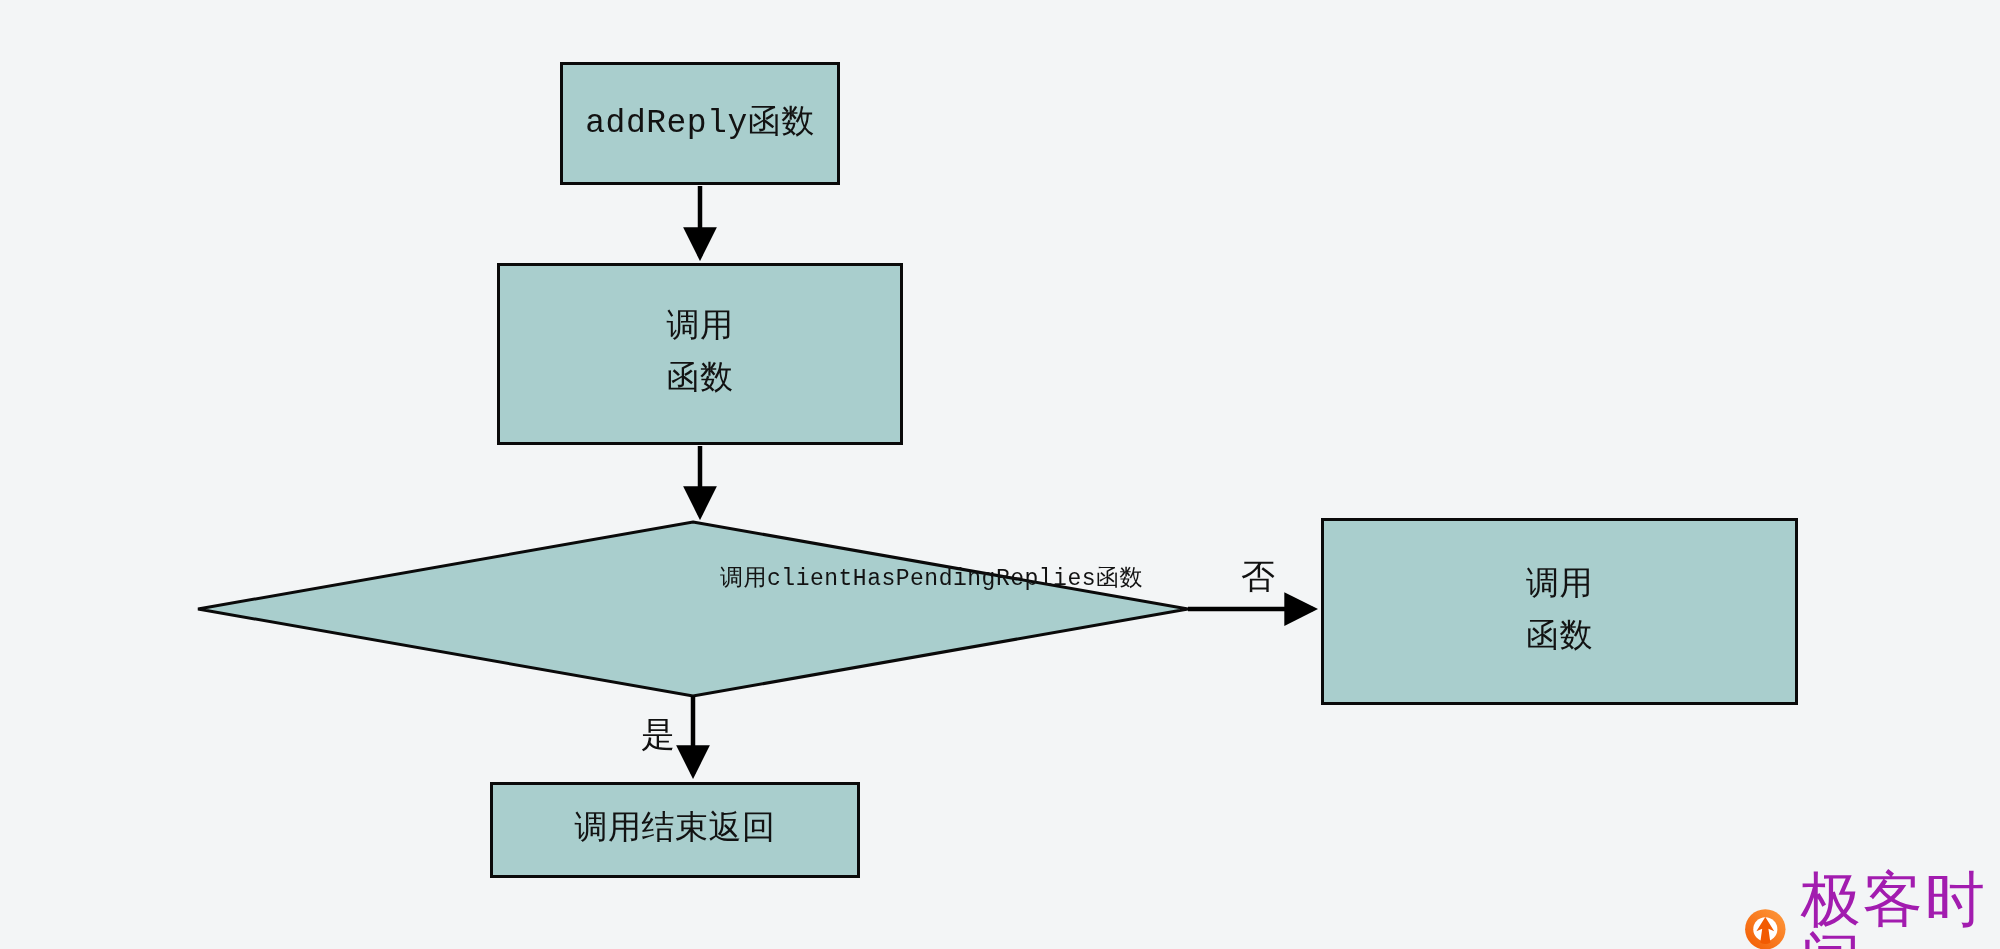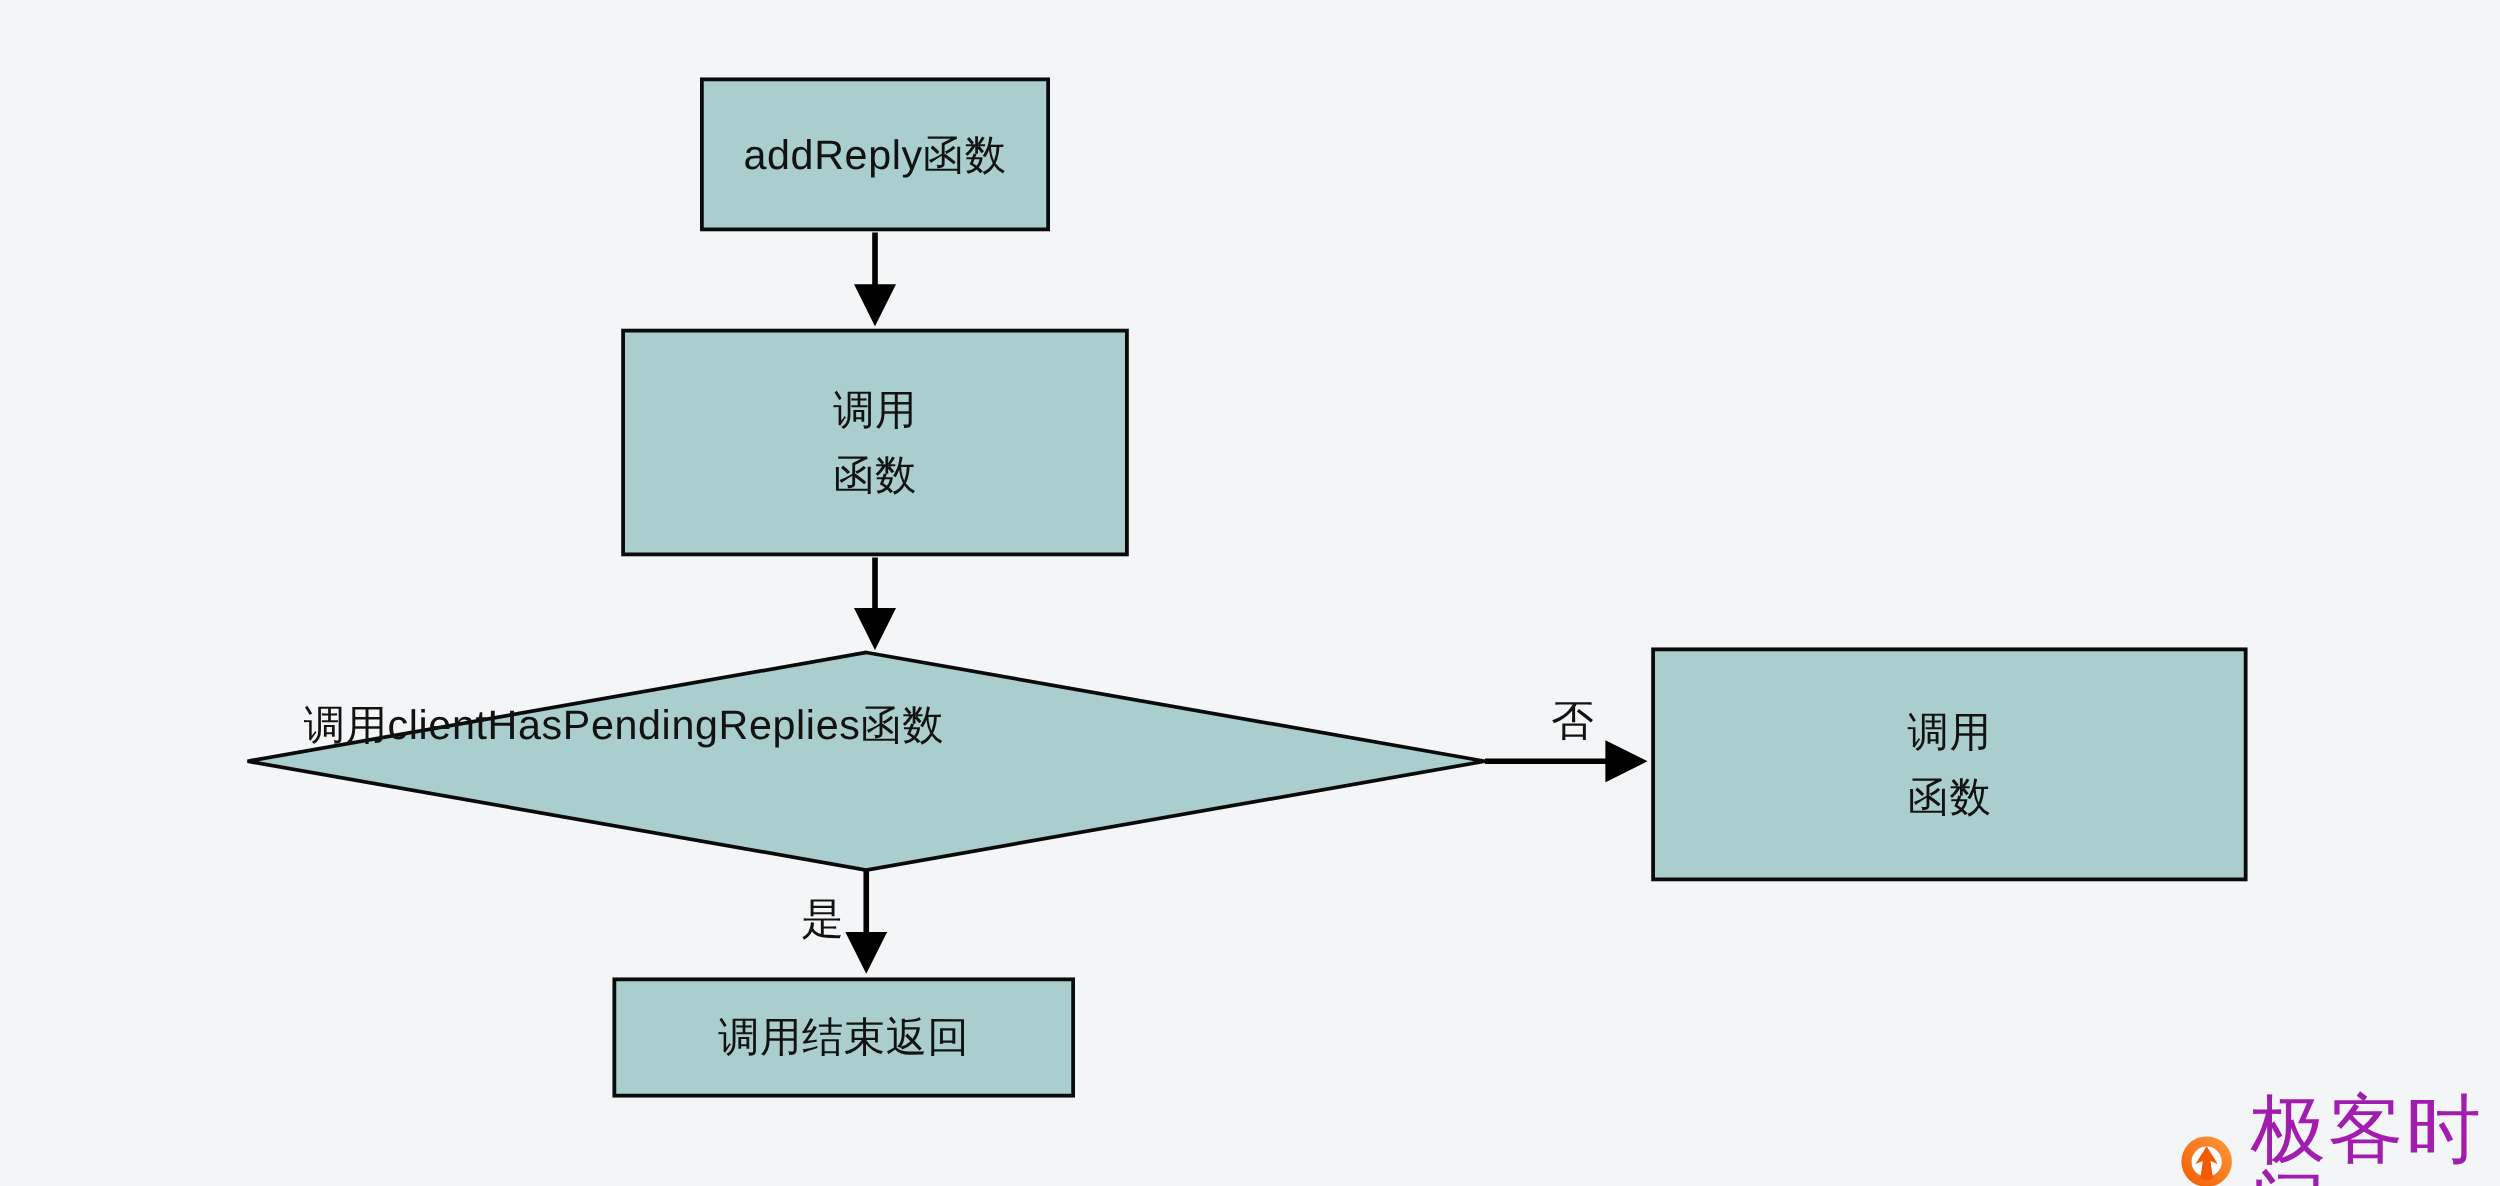--- a/index.html
+++ b/index.html
@@ -1,21 +1,21 @@
 <!DOCTYPE html>
 <html><head>
 <meta charset="utf-8">
 <style>
   html, body { margin: 0; padding: 0; }
   .canvas {
     position: relative;
     width: 2000px;
     height: 949px;
     background: #f3f5f6;
-    font-family: Liberation Sans, sans-serif;
+    font-family: Liberation Mono, monospace;
     color: #121212;
     overflow: hidden;
   }
   .layer { position: absolute; left: 0; top: 0; width: 2000px; height: 949px; }
   .node {
     position: absolute;
     background: #a9cecd;
     border: 3px solid #0a0a0a;
     box-sizing: border-box;
     display: flex;
@@ -27,22 +27,22 @@
     line-height: 52px;
     letter-spacing: 0.5px;
   }
   .node-start   { left: 560px;  top: 62px;  width: 280px; height: 123px; }
   .node-prepare { left: 497px;  top: 263px; width: 406px; height: 182px; }
   .node-install { left: 1321px; top: 518px; width: 477px; height: 187px; }
   .node-finish  { left: 490px;  top: 782px; width: 370px; height: 96px; }
   .diamond-text {
     position: absolute;
     left: 243px; top: 551px; width: 900px;
-    text-align: left;
-    font-size: 33px;
+    text-align: right;
+    font-size: 23px;
     line-height: 57px;
     letter-spacing: 0.5px;
   }
   .edge-label {
     position: absolute;
     font-size: 34px;
     color: #111;
   }
   .label-no  { left: 1228px; top: 554px; width: 60px; text-align: center; }
   .label-yes { left: 628px;  top: 712px; width: 60px; text-align: center; }

